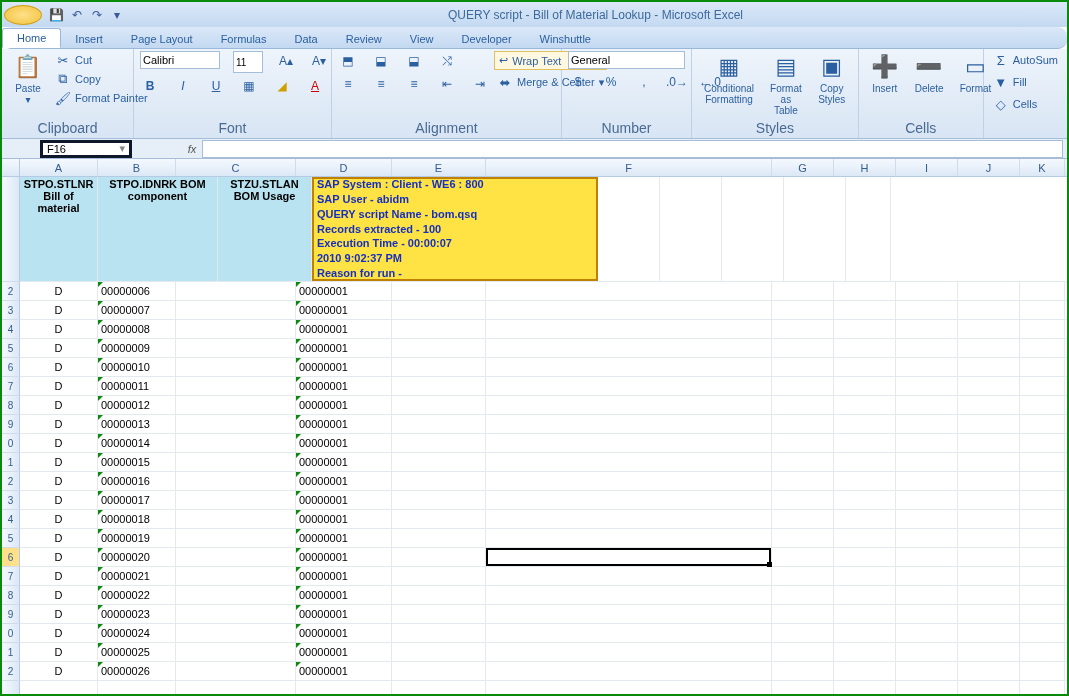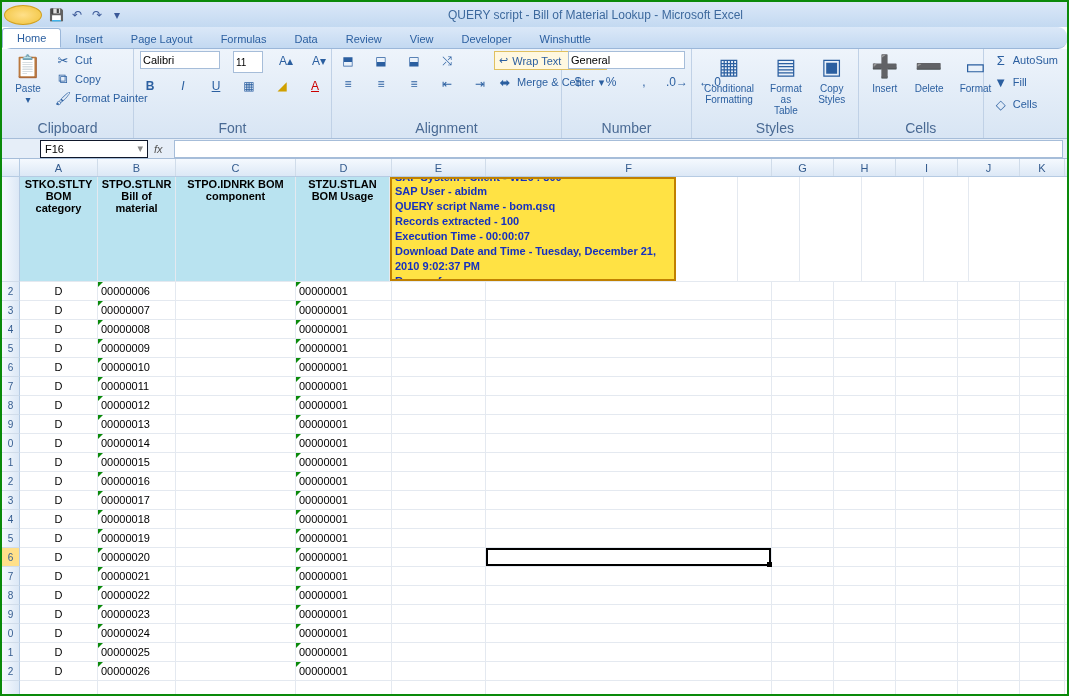--- a/index.html
+++ b/index.html
@@ -24,22 +24,22 @@
 .rbtn .ic { width: 16px; height: 16px; display: inline-flex; align-items: center; justify-content: center; font-size: 13px; }
 .bigbtn { display: flex; flex-direction: column; align-items: center; justify-content: center; padding: 2px 6px; color: #2b5fa0; font-size: 10px; cursor: pointer; text-align: center; line-height: 1.1; }
 .bigbtn .bic { width: 28px; height: 28px; display: flex; align-items: center; justify-content: center; font-size: 22px; margin-bottom: 2px; }
 .fontsel { width: 80px; height: 18px; border: 1px solid #a6bdd9; background: #fff; font-size: 11px; padding: 0 2px; }
 .sizesel { width: 30px; height: 22px; border: 1px solid #a6bdd9; background: #fff; font-size: 10px; padding: 0 2px; }
 .btnrow { display: flex; gap: 13px; }
 .mini { width: 20px; height: 20px; border: 1px solid transparent; display: flex; align-items: center; justify-content: center; color: #2b5fa0; font-size: 12px; cursor: pointer; }
 .wrapbox { border: 1px solid #e0c060; background: #fff8e0; padding: 2px 4px; display: flex; align-items: center; gap: 4px; font-size: 11px; color: #2b5fa0; cursor: pointer; }
 
 .formula-bar { height: 20px; background: #e6eef8; display: flex; align-items: center; border-bottom: 1px solid #a6bdd9; }
-.namebox { width: 108px; height: 18px; border: 1px solid #0f172a; background: #fff; margin: 0 6px 0 38px; font-size: 11px; padding: 0 4px; display: flex; align-items: center; }
-.fxlbl { width: 20px; font-style: italic; color: #555; font-size: 11px; }
+.namebox { width: 92px; height: 18px; border: 3px solid #0f172a; background: #fff; margin: 0 6px 0 38px; font-size: 11px; padding: 0 4px; display: flex; align-items: center; }
+.fxlbl { width: 20px; text-align: center; font-style: italic; color: #555; font-size: 11px; margin-left: 44px; }
 .fxbar { flex: 1; height: 18px; border: 1px solid #a6bdd9; background: #fff; margin-right: 4px; }
 
 .grid-wrap { position: relative; height: 537px; overflow: hidden; }
 .colheads { display: flex; height: 18px; background: linear-gradient(#f5f9fe,#dce8f6); border-bottom: 1px solid #b6cbe3; }
 .rowhead-corner { width: 18px; border-right: 1px solid #b6cbe3; background: linear-gradient(#f5f9fe,#dce8f6); }
 .colhead { border-right: 1px solid #d0dcea; text-align: center; color: #335b8e; font-size: 11px; line-height: 18px; }
 
 .grid-body { display: flex; }
 .rowheads { width: 18px; }
 .rowhead { height: 19px; background: linear-gradient(90deg,#f5f9fe,#dce8f6); border-bottom: 1px solid #d0dcea; border-right: 1px solid #b6cbe3; text-align: center; font-size: 10px; color: #335b8e; line-height: 19px; }
@@ -282,31 +282,29 @@
         <div class="rowhead" style="height: 19px;">7</div>
         <div class="rowhead" style="height: 19px;">8</div>
         <div class="rowhead" style="height: 19px;">9</div>
         <div class="rowhead" style="height: 19px;">0</div>
         <div class="rowhead" style="height: 19px;">1</div>
         <div class="rowhead" style="height: 19px;">2</div>
         <div class="rowhead" style="height: 19px;"></div>
       </div>
     <div class="cells" id="cells">
         <div class="row header-row">
-          <div class="cell cw-A hdr">STKO.STLTY BOM category</div>
           <div class="cell cw-B hdr">STPO.STLNR Bill of material</div>
           <div class="cell cw-C hdr">STPO.IDNRK BOM component</div>
           <div class="cell cw-E hdr">STZU.STLAN BOM Usage</div>
           <div class="cell cw-F yellow">
             <div>SAP System : Client - WE6 : 800</div>
             <div>SAP User - abidm</div>
             <div>QUERY script Name - bom.qsq</div>
             <div>Records extracted - 100</div>
             <div>Execution Time - 00:00:07</div>
-            <div>Download Date and Time - Tuesday, December 21,</div>
             <div>2010 9:02:37 PM</div>
             <div>Reason for run -</div>
           </div>
           <div class="cell cw-G"></div>
           <div class="cell cw-H"></div>
           <div class="cell cw-I"></div>
           <div class="cell cw-J"></div>
           <div class="cell cw-K"></div>
         </div>
         <div class="row">

